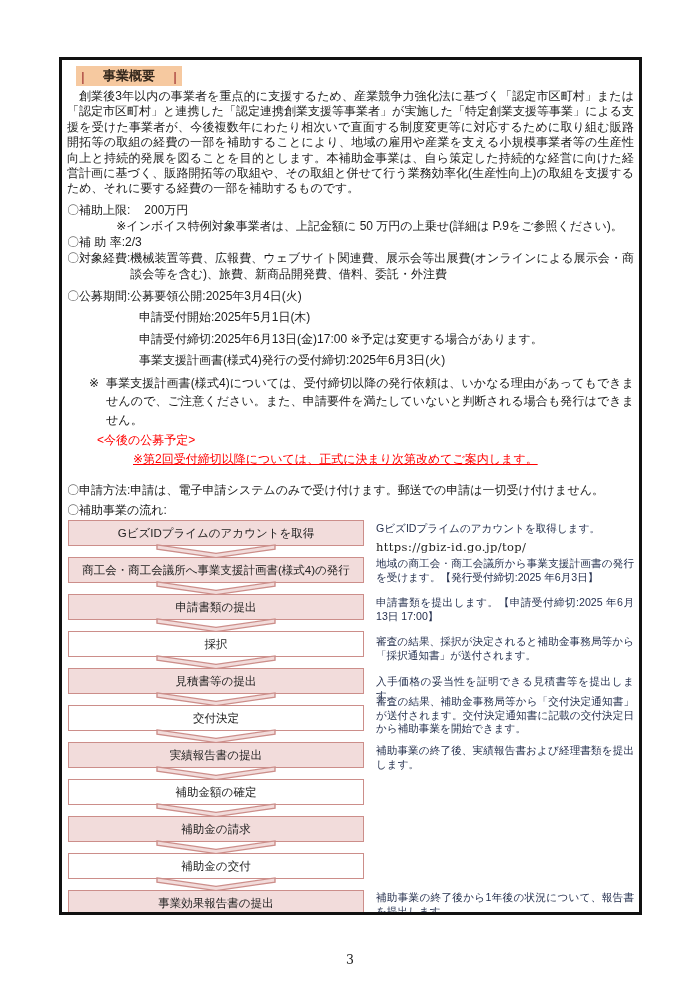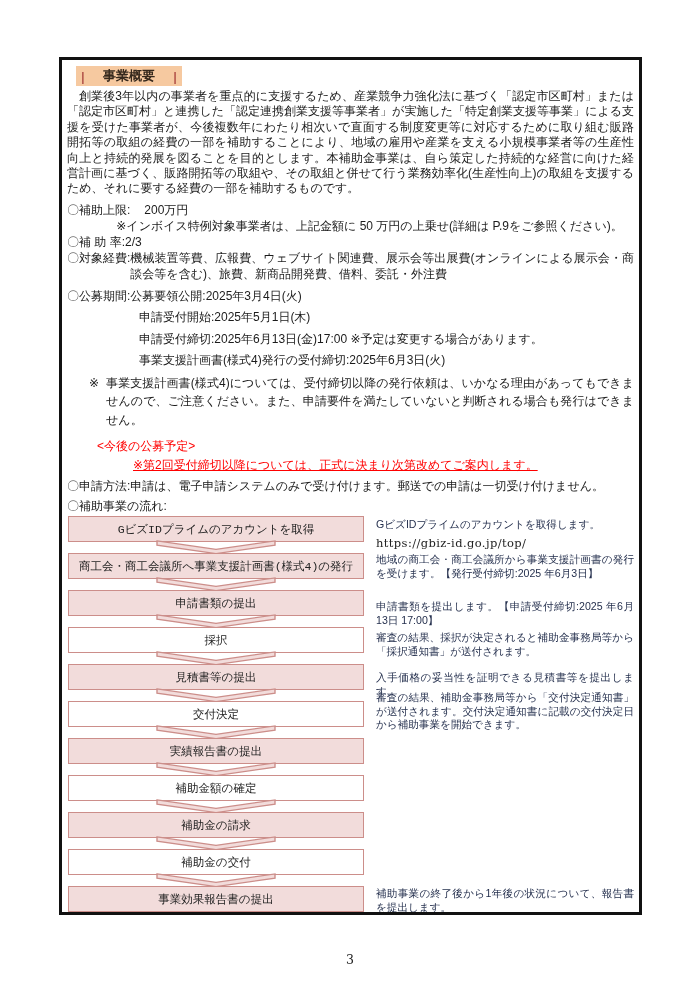--- a/index.html
+++ b/index.html
@@ -41,31 +41,31 @@
   .hang .hang-body{flex:1;text-align:justify;}
   .period-block{margin-top:6px;}
   .period-block .pline{margin-bottom:5.5px;}
   .period-sub{margin-left:72px;}
   .caution{
     display:flex;margin-left:22px;margin-top:1px;
     font-size:12px;line-height:18.5px;gap:7px;
   }
   .u{text-underline-offset:2px;text-align:justify;}
   .red{color:var(--red);}
-  .future-heading{margin-left:30px;line-height:19px;margin-top:8px;}
+  .future-heading{margin-left:30px;line-height:19px;margin-top:2px;}
   .future-note{margin-left:66px;line-height:19px;text-decoration:underline;}
-  .method-line{margin-top:3px;}
+  .method-line{margin-top:13px;}
   .flow-label{margin-top:4px;}
   .flow{margin-top:2px;margin-left:1px;}
   .flow-row{display:flex;align-items:flex-start;}
   .flow-left{width:296px;flex:none;}
   .flow-box{
     height:26px;border:1.6px solid var(--box-border);
     display:flex;align-items:center;justify-content:center;
-    font-size:11.5px;color:#222;background:#fff;text-align:center;font-family:Liberation Mono, monospace;
+    font-size:11.5px;color:#222;background:#fff;text-align:center;
   }
   .flow-box.pink{background:var(--box-fill);}
   .arrow-wrap{height:11px;display:flex;justify-content:center;overflow:visible;}
   .arrow-wrap svg{display:block;height:15px;width:120px;margin-top:-2px;}
   .flow-ann{
     flex:1;padding-left:12px;font-size:10.6px;line-height:13.4px;
     color:#25304e;text-align:justify;
   }
   .flow-ann .url{
     font-family:"DejaVu Serif","Liberation Serif",serif;
@@ -155,21 +155,21 @@
 
   <div class="flow-row">
     <div class="flow-left">
       <div class="flow-box pink">申請書類の提出</div>
       <div class="arrow-wrap">
         <svg viewBox="0 0 120 16" preserveAspectRatio="none">
           <polygon points="1,1 60,10 119,1 119,5.5 60,14.5 1,5.5" fill="var(--box-fill)" stroke="var(--box-border)" stroke-width="1.4"></polygon>
         </svg>
       </div>
     </div>
-    <div class="flow-ann" style="margin-top: 10px;">
+    <div class="flow-ann" style="margin-top: 2px;">
           <div>申請書類を提出します。【申請受付締切:2025 年6月13日 17:00】</div>
         </div>
   </div>
 
   <div class="flow-row">
     <div class="flow-left">
       <div class="flow-box white">採択</div>
       <div class="arrow-wrap">
         <svg viewBox="0 0 120 16" preserveAspectRatio="none">
           <polygon points="1,1 60,10 119,1 119,5.5 60,14.5 1,5.5" fill="var(--box-fill)" stroke="var(--box-border)" stroke-width="1.4"></polygon>
@@ -211,20 +211,23 @@
 
   <div class="flow-row">
     <div class="flow-left">
       <div class="flow-box pink">実績報告書の提出</div>
       <div class="arrow-wrap">
         <svg viewBox="0 0 120 16" preserveAspectRatio="none">
           <polygon points="1,1 60,10 119,1 119,5.5 60,14.5 1,5.5" fill="var(--box-fill)" stroke="var(--box-border)" stroke-width="1.4"></polygon>
         </svg>
       </div>
     </div>
+    <div class="flow-ann" style="margin-top: 2px;">
+          <div>補助事業の終了後、実績報告書および経理書類を提出します。</div>
+        </div>
   </div>
 
   <div class="flow-row">
     <div class="flow-left">
       <div class="flow-box white">補助金額の確定</div>
       <div class="arrow-wrap">
         <svg viewBox="0 0 120 16" preserveAspectRatio="none">
           <polygon points="1,1 60,10 119,1 119,5.5 60,14.5 1,5.5" fill="var(--box-fill)" stroke="var(--box-border)" stroke-width="1.4"></polygon>
         </svg>
       </div>

